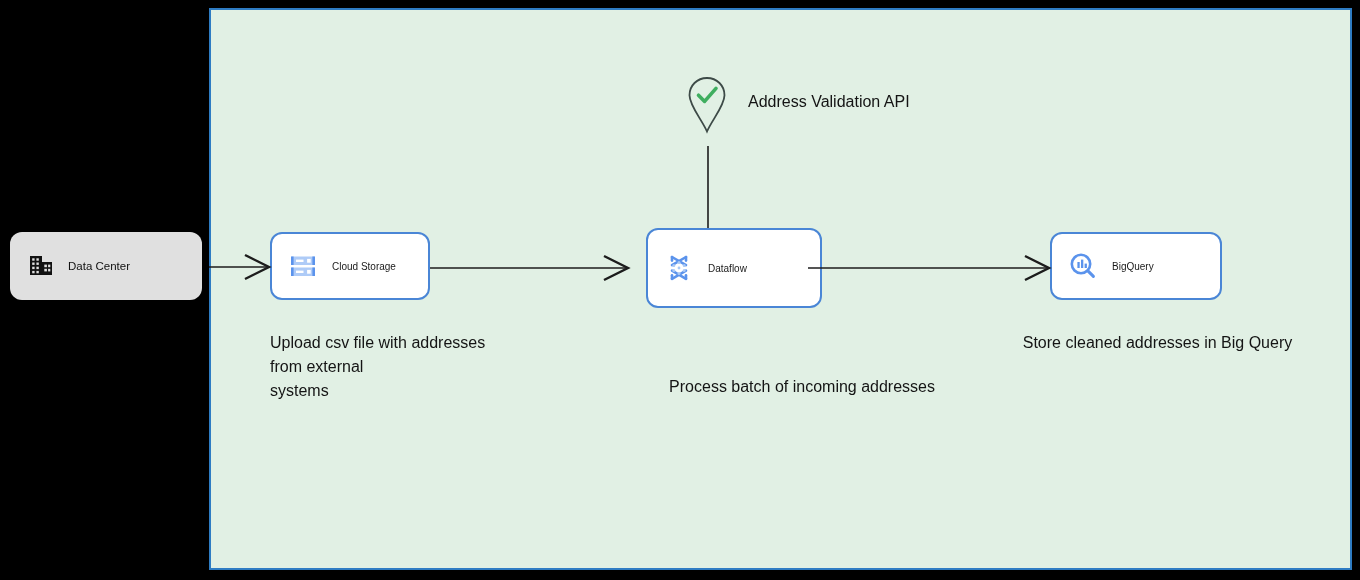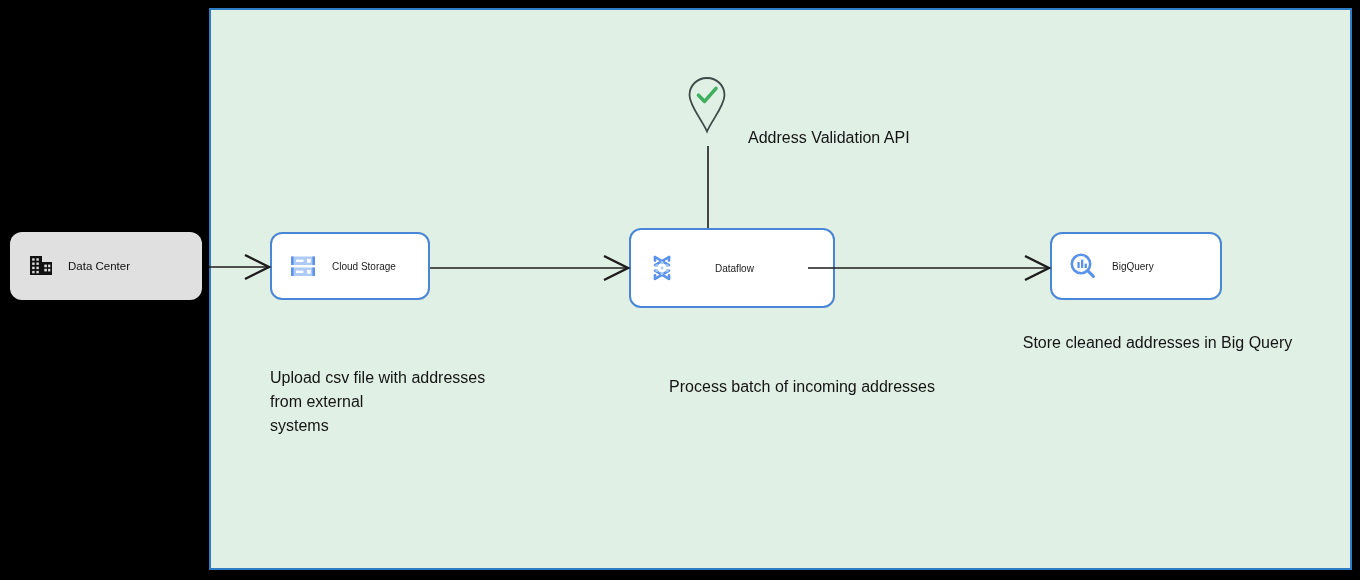--- a/index.html
+++ b/index.html
@@ -73,51 +73,50 @@
   }
   #datacenter .nlabel {
     margin-left: 14px;
     font-size: 11.5px;
     color: #111111;
     white-space: nowrap;
   }
 
   
   #node-storage  { left: 270px;  top: 232px; width: 160px; height: 68px; }
-  #node-dataflow { left: 629px;  top: 228px; width: 206px; height: 80px; gap: 24px; }
+  #node-dataflow { left: 646px;  top: 228px; width: 176px; height: 80px; }
   #node-bigquery { left: 1050px; top: 232px; width: 172px; height: 68px; }
 
   
   #api-pin {
     position: absolute;
     left: 686px;
     top: 76px;
     width: 42px;
     height: 58px;
   }
   #api-label {
     position: absolute;
     left: 748px;
     top: 90px;
     width: 240px;
     font-size: 16px;
     line-height: 23px;
     color: #141414;
-    margin-top: 36px;
   }
 
   
   .caption {
     position: absolute;
     font-size: 16px;
     line-height: 24px;
     color: #141414;
     white-space: pre-line;
   }
-  #cap-storage  { left: 270px; top: 331px; width: 230px; text-align: left; margin-top: 35px; }
+  #cap-storage  { left: 270px; top: 331px; width: 230px; text-align: left; }
   #cap-dataflow { left: 540px; top: 331px; width: 395px; text-align: right; margin-top: 44px; }
   #cap-bigquery { left: 960px; top: 331px; width: 395px; text-align: center; }
 
   
   #edges {
     position: absolute;
     left: 0;
     top: 0;
     width: 1360px;
     height: 580px;

